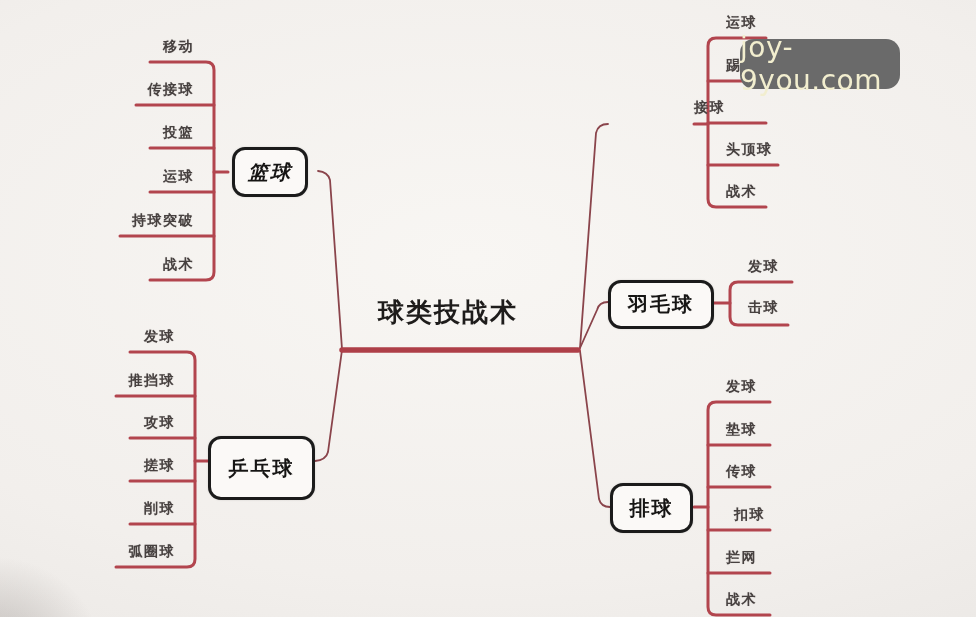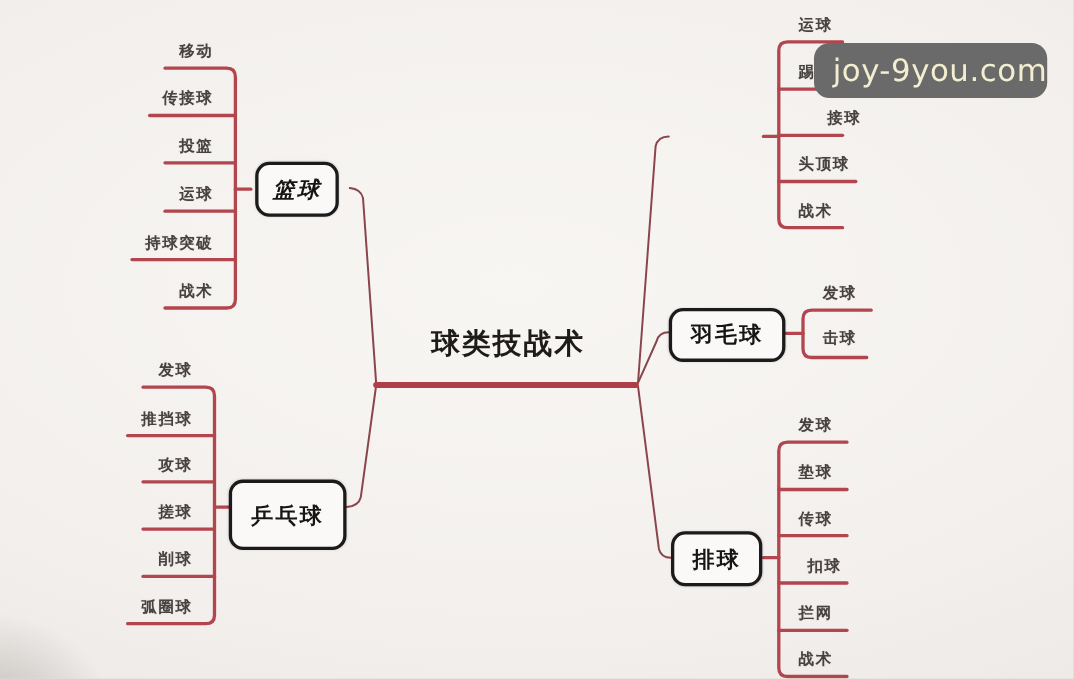--- a/index.html
+++ b/index.html
@@ -19,25 +19,25 @@
     position:absolute; font-size:14px; font-weight:600; color:#474140;
     letter-spacing:1.5px; white-space:nowrap; text-shadow:0 0 1px rgba(70,64,60,0.25);
   }
   .node {
     position:absolute; display:flex; align-items:center; justify-content:center;
     border:3px solid #1b1b1b; border-radius:13px; background:#fbf9f7;
     font-size:20px; font-weight:700; color:#161514; letter-spacing:2px;
     box-shadow:0 0 2px rgba(0,0,0,0.15);
   }
   .title {
-    position:absolute; left:384px; top:295px; width:156px; text-align:center;
+    position:absolute; left:370px; top:295px; width:156px; text-align:center;
     font-size:26px; font-weight:700; color:#1e1c1b; letter-spacing:2px; white-space:nowrap;
   }
   .watermark {
-    position:absolute; left:740px; top:39px; width:212px; height:50px;
+    position:absolute; left:740px; top:39px; width:160px; height:50px;
     display:flex; align-items:center; justify-content:flex-end;
     background:#6a6a6a; color:#f2eecf; border-radius:14px;
     font-size:28px; font-weight:400; letter-spacing:0.5px; z-index:5;
   }
 </style>
 </head>
 <body>
 
 <div class="stage">
 
@@ -111,21 +111,21 @@
 
   <div class="leaf" style="right:801px; top:328px;">发球</div>
   <div class="leaf" style="right:801px; top:372px;">推挡球</div>
   <div class="leaf" style="right:801px; top:414px;">攻球</div>
   <div class="leaf" style="right:801px; top:457px;">搓球</div>
   <div class="leaf" style="right:801px; top:500px;">削球</div>
   <div class="leaf" style="right:801px; top:543px;">弧圈球</div>
 
   <div class="leaf" style="left:726px; top:14px;">运球</div>
   <div class="leaf" style="left:726px; top:57px;">踢球</div>
-  <div class="leaf" style="left:752px; top:99px;">接球</div>
+  <div class="leaf" style="left:694px; top:99px;">接球</div>
   <div class="leaf" style="left:726px; top:141px;">头顶球</div>
   <div class="leaf" style="left:726px; top:183px;">战术</div>
 
   <div class="leaf" style="left:748px; top:258px;">发球</div>
   <div class="leaf" style="left:748px; top:299px;">击球</div>
 
   <div class="leaf" style="left:726px; top:378px;">发球</div>
   <div class="leaf" style="left:726px; top:421px;">垫球</div>
   <div class="leaf" style="left:726px; top:463px;">传球</div>
   <div class="leaf" style="left:734px; top:506px;">扣球</div>

